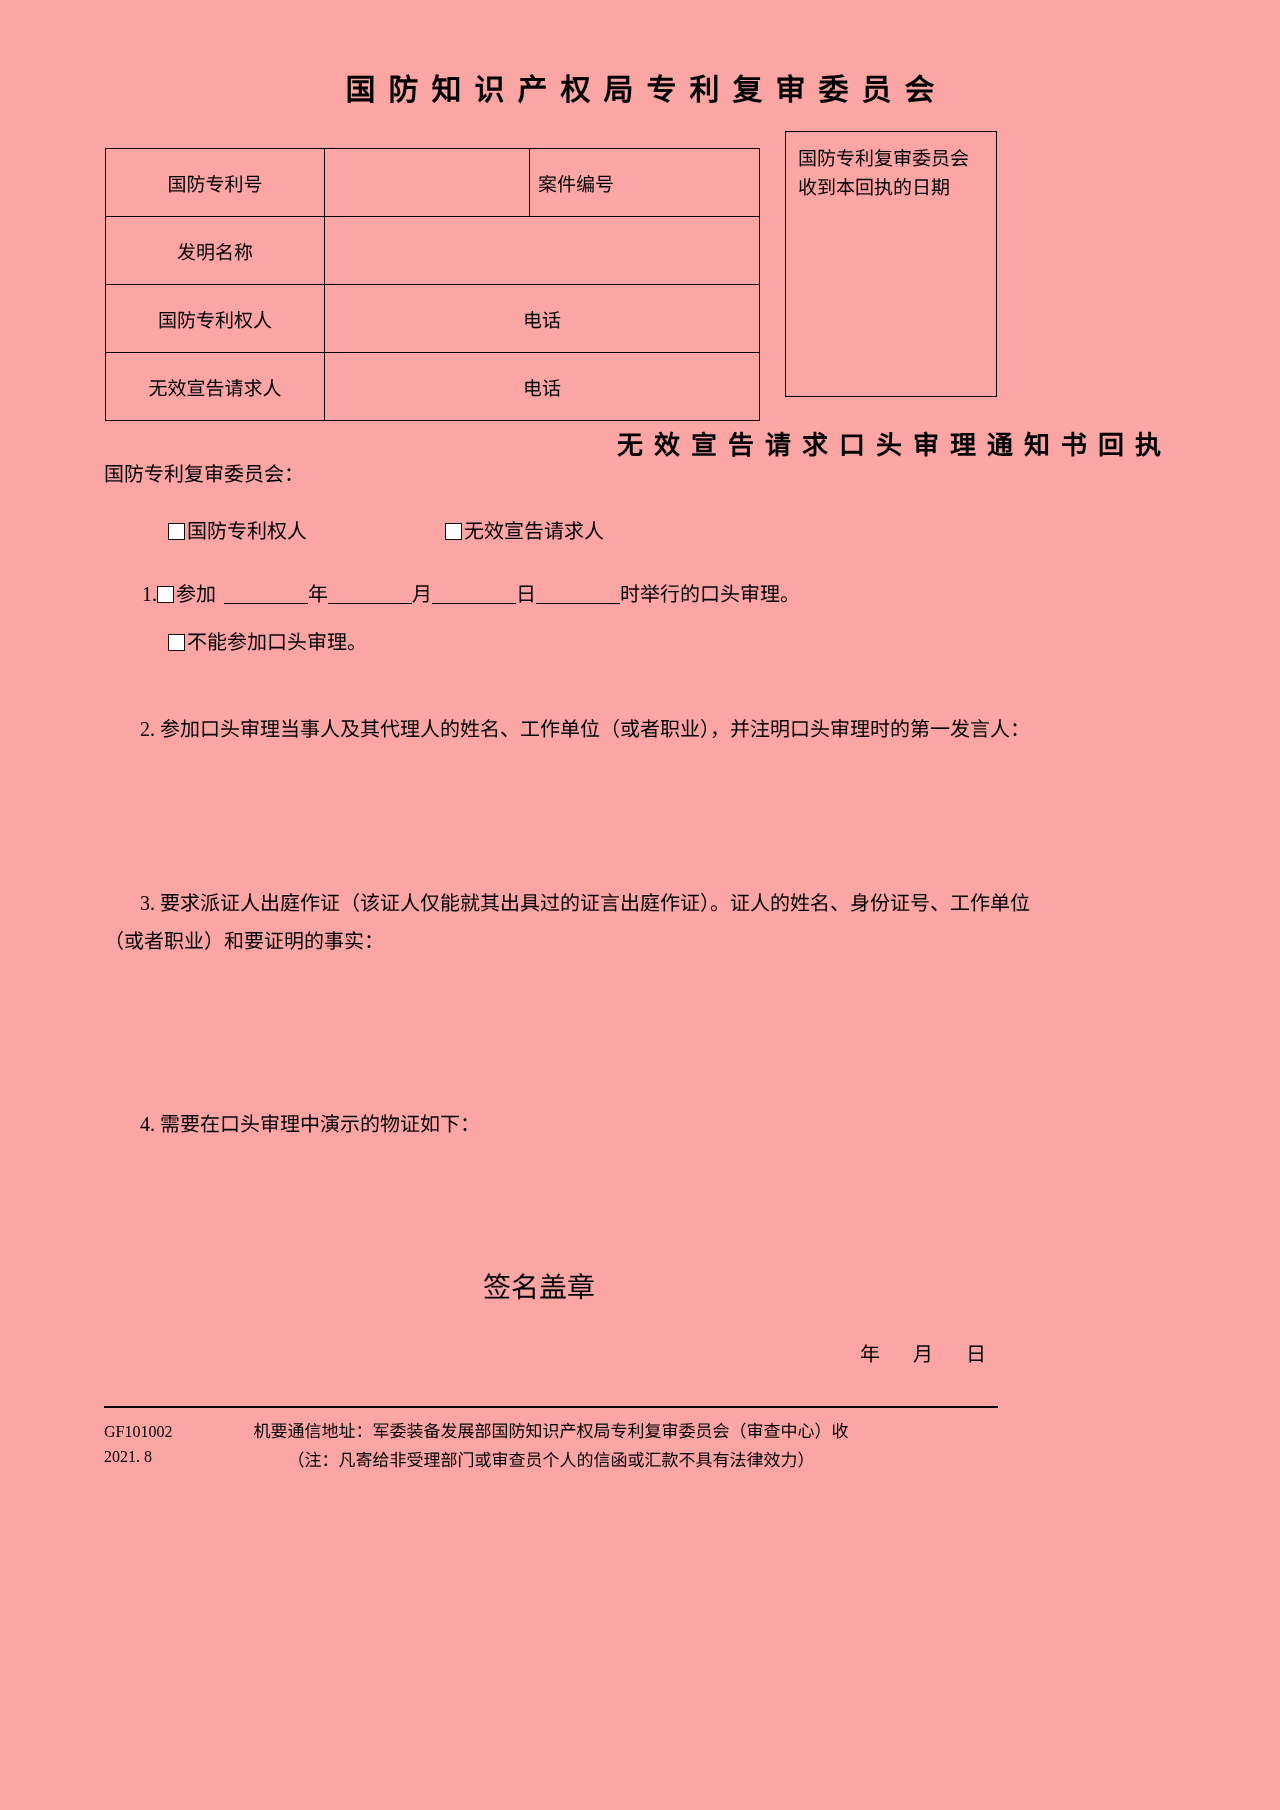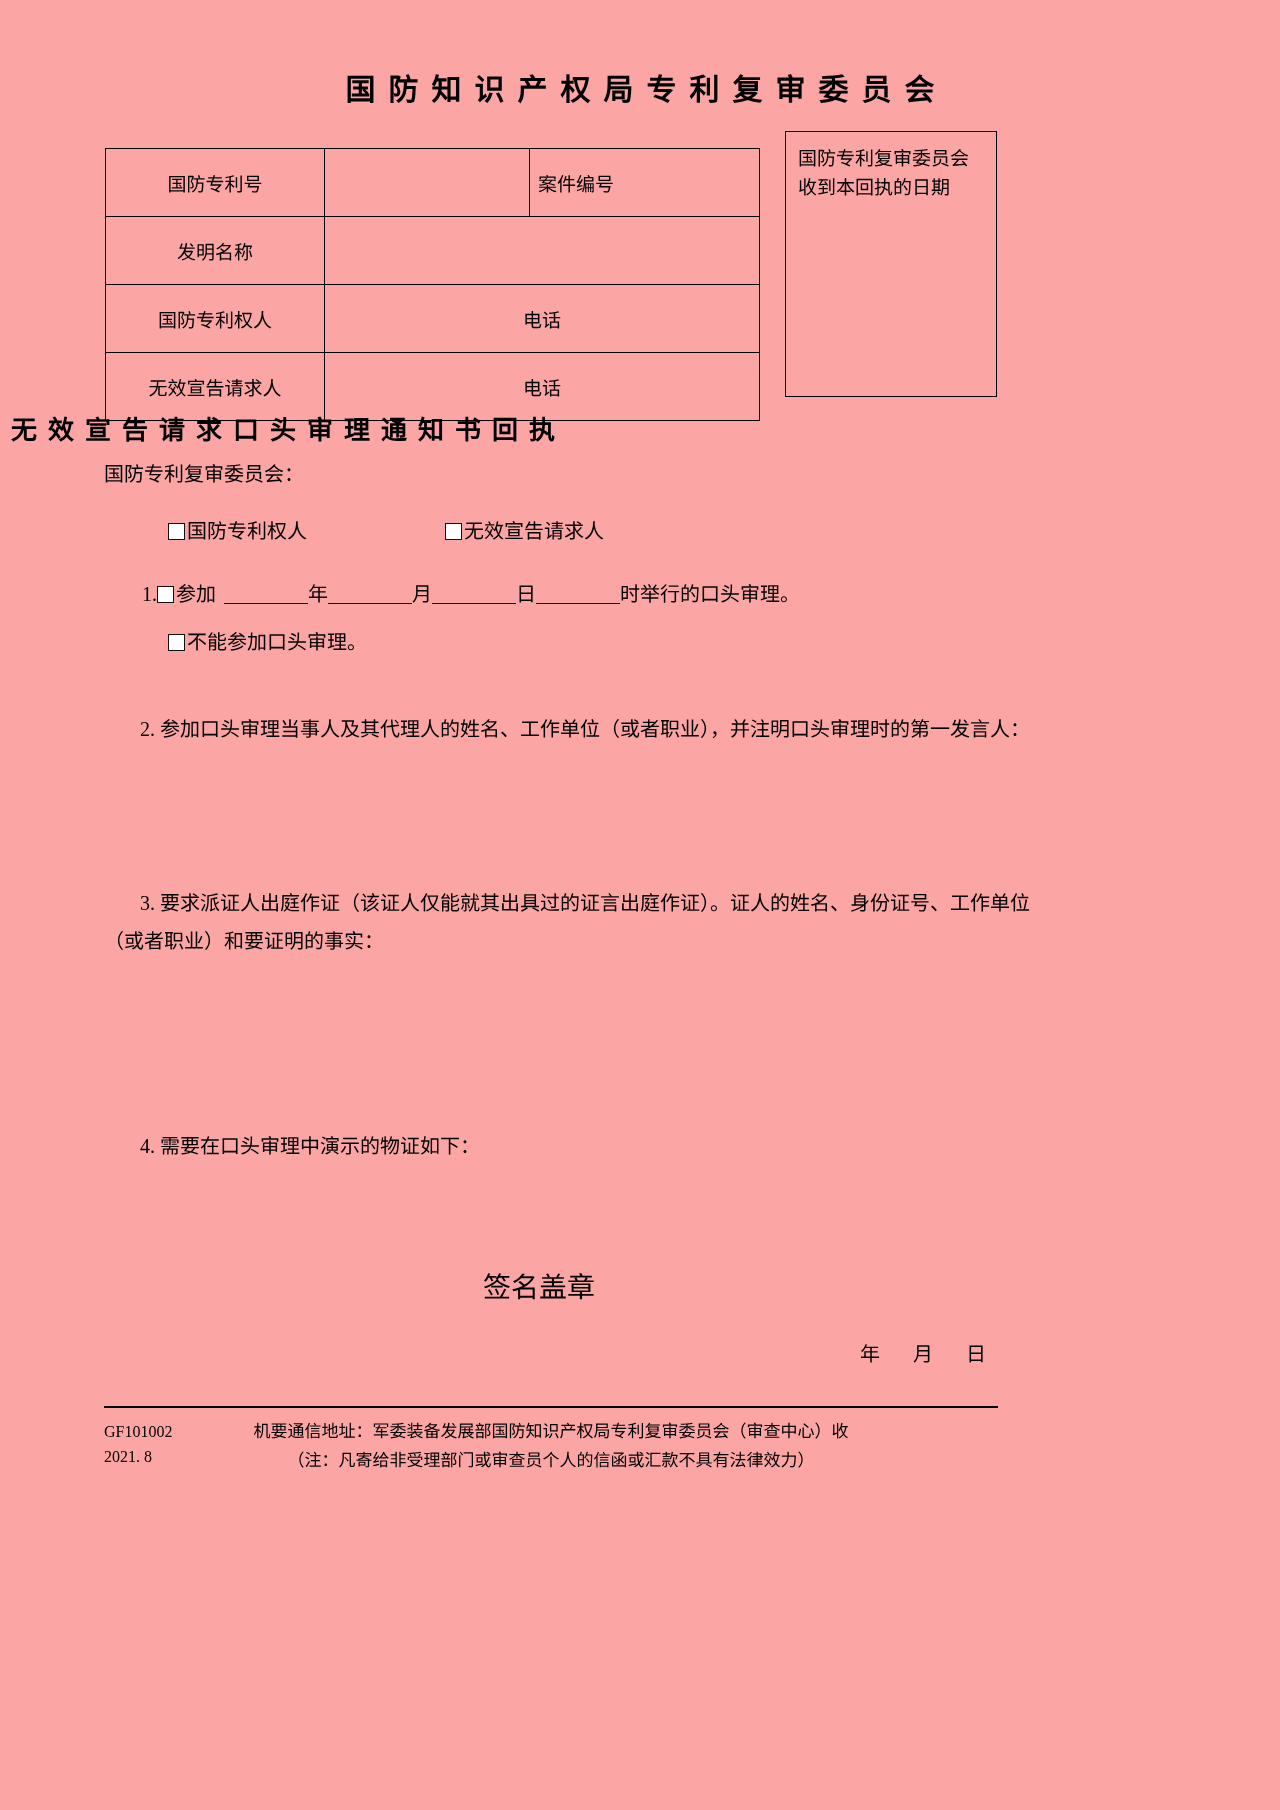--- a/index.html
+++ b/index.html
@@ -89,23 +89,23 @@
     box-sizing: border-box;
     padding: 12px 10px 8px 12px;
     font-size: 19px;
     line-height: 1.55;
   }
 
   
   .section-title {
     position: absolute;
     left: 0;
-    top: 409px;
+    top: 424px;
     width: 1172px;
-    text-align: left;
+    text-align: right;
     font-size: 26px;
     font-weight: bold;
     letter-spacing: 11px;
     text-indent: 11px;
     font-family: "Liberation Sans", "DejaVu Sans", sans-serif;
   }
 
   
   .addressee {
     position: absolute;
@@ -178,21 +178,20 @@
   .item3 .cont {
     display: block;
     margin-left: -36px;
   }
   .item4 {
     position: absolute;
     left: 140px;
     top: 1108px;
     width: 1010px;
     font-size: 20px;
-    margin-top: 22px;
   }
 
   .signature {
     position: absolute;
     left: 0;
     top: 1265px;
     width: 1000px;
     text-align: center;
     font-size: 28px;
     margin-left: 39px;

